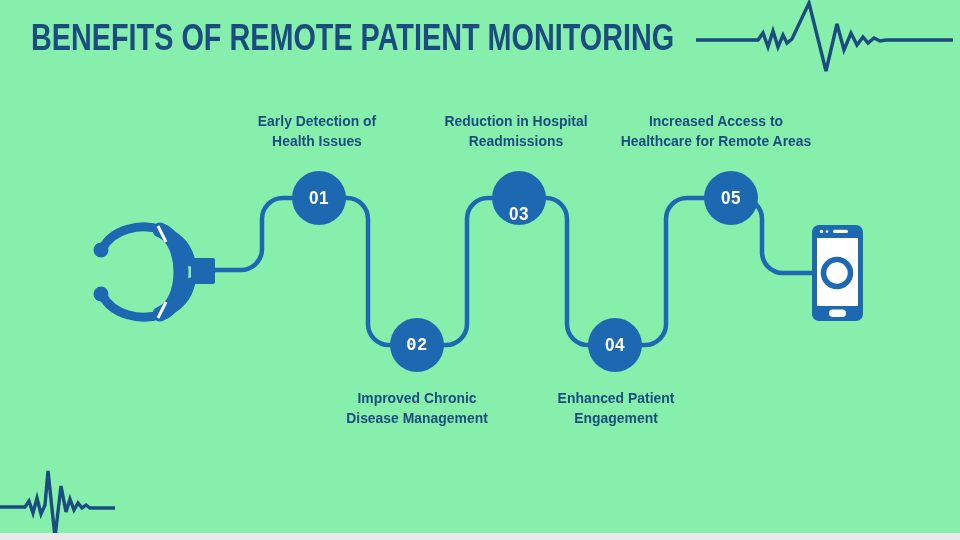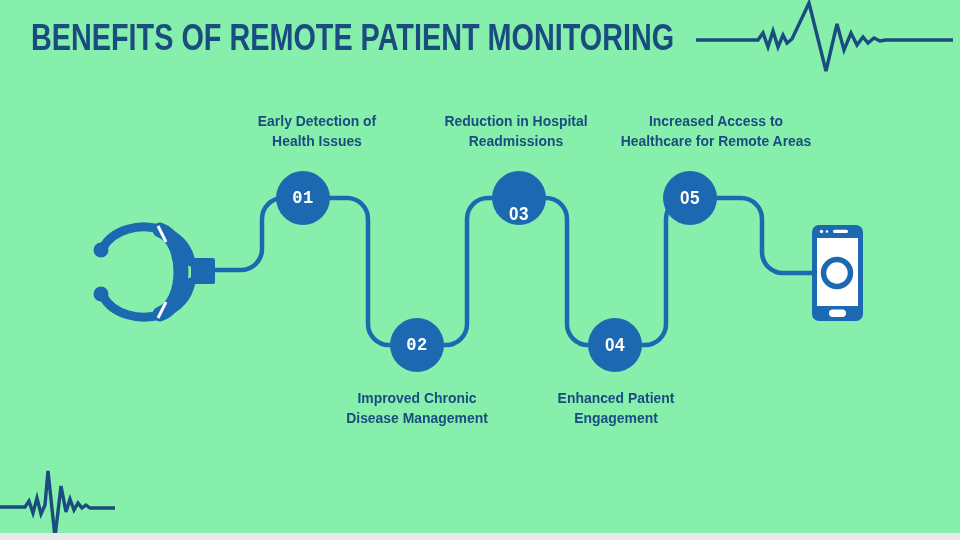--- a/index.html
+++ b/index.html
@@ -97,33 +97,33 @@
       <rect class="fill-p" x="812" y="225" width="51" height="96" rx="7"></rect>
       <rect x="817" y="238" width="41" height="68" fill="#ffffff"></rect>
       <circle cx="821.5" cy="231.5" r="1.7" fill="#ffffff"></circle>
       <circle cx="827" cy="231.5" r="1.3" fill="#ffffff"></circle>
       <rect x="833" y="229.8" width="15" height="3.2" rx="1.6" fill="#ffffff"></rect>
       <rect x="829" y="309.5" width="17" height="7.5" rx="3.75" fill="#ffffff"></rect>
       <circle cx="837" cy="273" r="13.5" fill="#ffffff" class="stroke-p" stroke-width="5.5"></circle>
     </g>
   </svg>
 
-  <div class="circle" style="left:276px;top:171px;font-family:Liberation Mono, monospace;">
+  <div class="circle" style="left:292px;top:171px;">
     <span class="num">01</span>
   </div>
   <div class="circle" style="left:390px;top:318px;font-family:Liberation Mono, monospace;">
     <span class="num">02</span>
   </div>
   <div class="circle" style="left:492px;top:171px;align-items:flex-end;">
     <span class="num">03</span>
   </div>
   <div class="circle" style="left:588px;top:318px;justify-content:center;">
     <span class="num">04</span>
   </div>
-  <div class="circle" style="left:663px;top:171px;">
+  <div class="circle" style="left:704px;top:171px;">
     <span class="num">05</span>
   </div>
 
   <div class="step-label" style="left:317px;top:111px;">
     <span>Early Detection of</span>
     <span>Health Issues</span>
   </div>
   <div class="step-label" style="left:417px;top:388px;">
     <span>Improved Chronic</span>
     <span>Disease Management</span>

